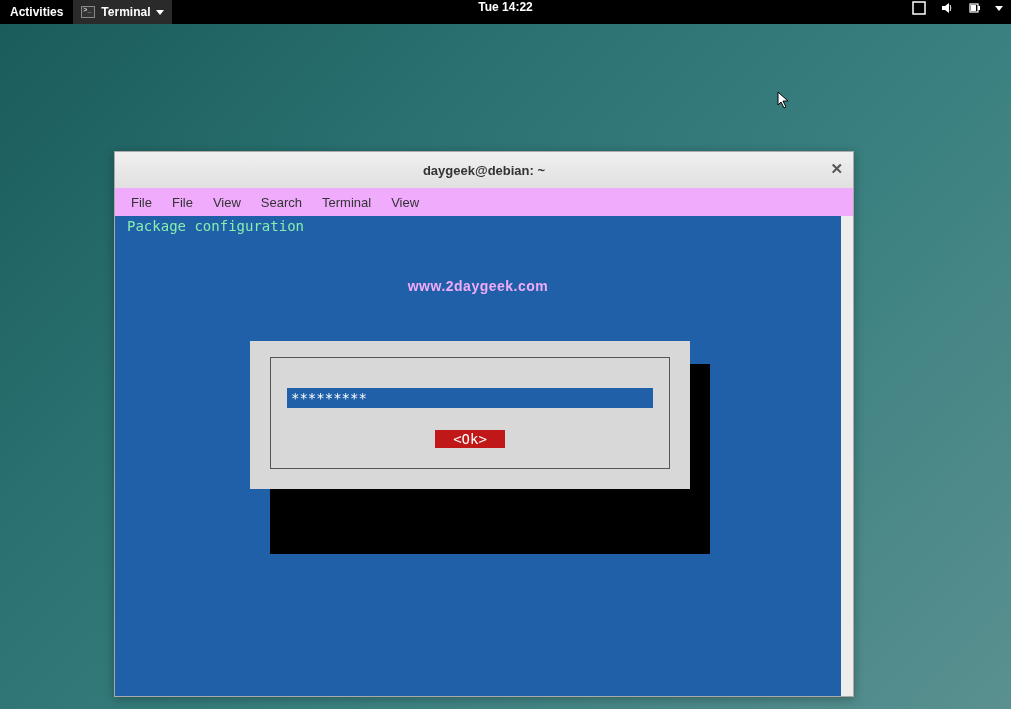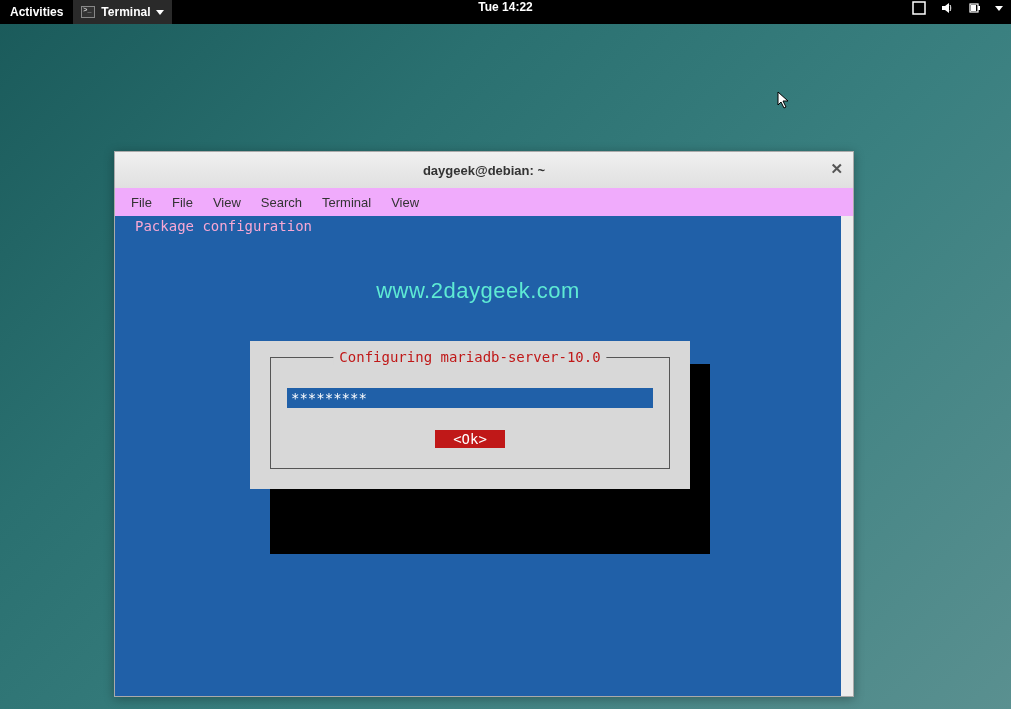--- a/index.html
+++ b/index.html
@@ -111,31 +111,31 @@
     
     .terminal-content {
       background: #2060a8;
       height: 480px;
       font-family: "DejaVu Sans Mono", monospace;
       font-size: 14px;
       position: relative;
       border-right: 12px solid #ededed;
     }
     .pkg-config {
-      color: #f9a8d4;
-      padding: 2px 20px;
+      color: #86efac;
+      padding: 2px 12px;
     }
     .watermark {
       position: absolute;
       left: 50%;
       top: 62px;
       transform: translateX(-50%);
-      color: #5eead4;
-      font-size: 22px;
-      font-weight: normal;
+      color: #f0abfc;
+      font-size: 14px;
+      font-weight: bold;
       font-family: sans-serif;
       letter-spacing: 0.5px;
     }
     
     
     .dialog-shadow {
       position: absolute;
       left: 155px;
       top: 148px;
       width: 440px;
@@ -253,23 +253,20 @@
     <span class="menu-item">Terminal</span>
     <span class="menu-item">View</span>
   </div>
   <div class="terminal-content">
     <div class="pkg-config">Package configuration</div>
     <div class="watermark">www.2daygeek.com</div>
 
     <div class="dialog-shadow"></div>
     <div class="dialog">
       <div class="dialog-inner">
-        <div class="dialog-title">
-          <span>Configuring mariadb-server-10.0</span>
-        </div>
         <div class="password-field">*********</div>
         <div class="ok-button">&lt;Ok&gt;</div>
       </div>
     </div>
   </div>
 </div>
 
 <svg class="mouse-cursor" viewBox="0 0 14 20">
   <path d="M1 1 L1 14 L4 11 L7 17 L9 16 L6 10 L11 10 Z" fill="#fff" stroke="#000" stroke-width="1"></path>
 </svg>

